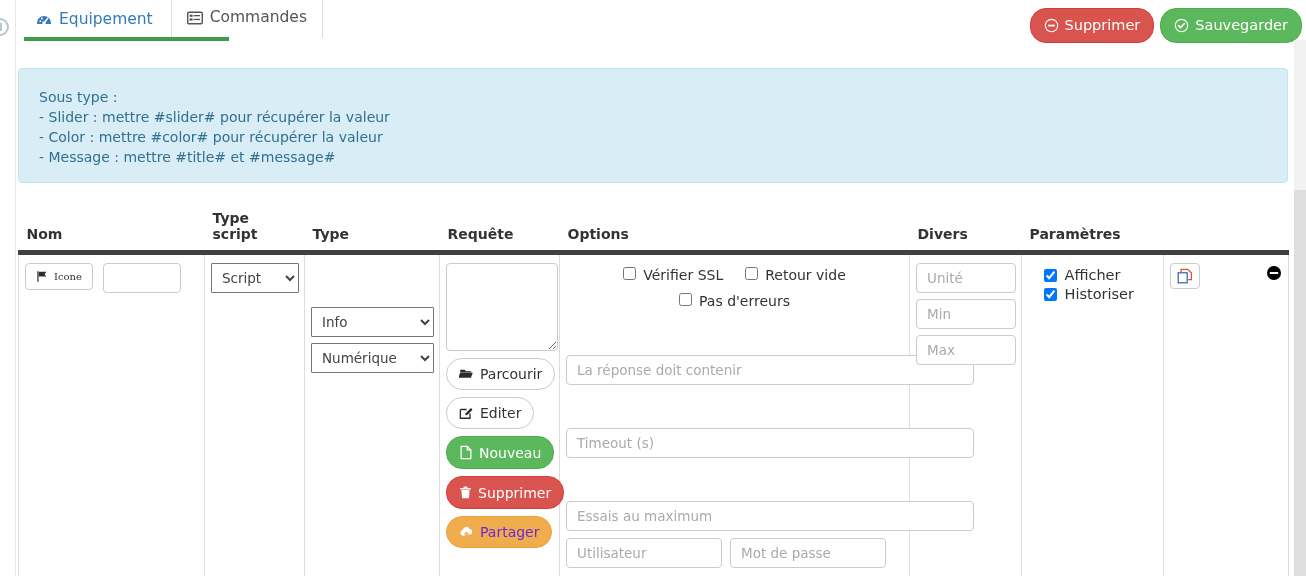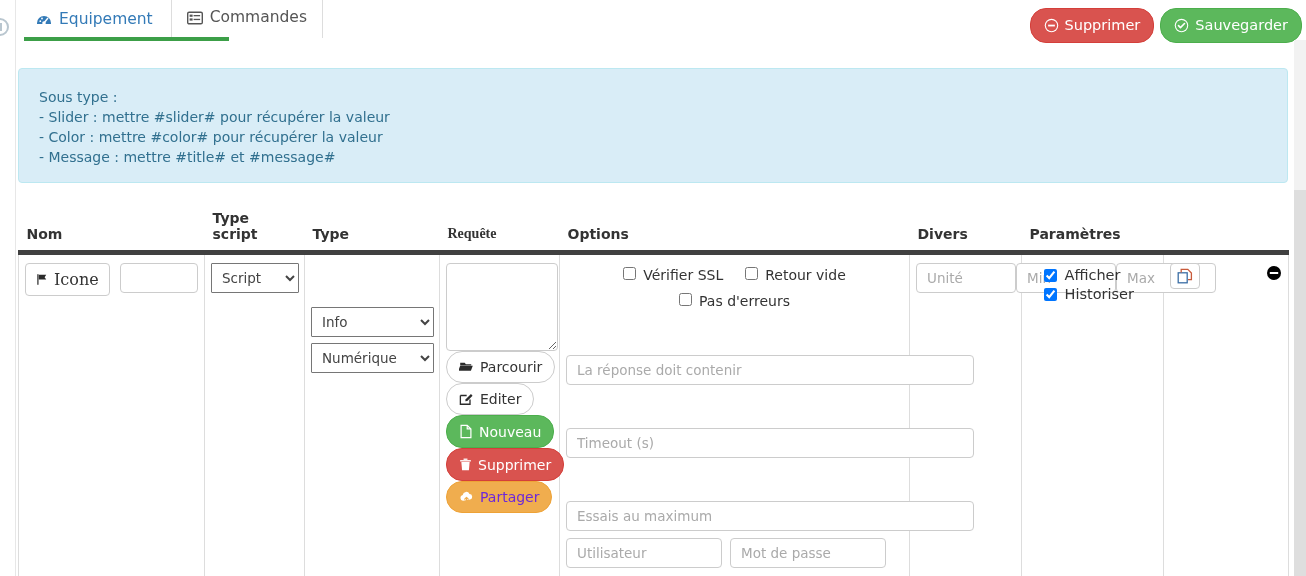--- a/index.html
+++ b/index.html
@@ -149,21 +149,21 @@
     border: 1px solid #dddddd;
     border-top: none;
     vertical-align: top;
     padding: 8px 6px;
     height: 305px;
     background: #ffffff;
   }
   table.cmd th.c-nom  { width: 186px; }
   table.cmd th.c-ts   { width: 100px; }
   table.cmd th.c-type { width: 135px; margin-left: 20px; }
-  table.cmd th.c-req  { width: 120px; font-family: Liberation Serif, serif; }
+  table.cmd th.c-req  { width: 120px; }
   table.cmd th.c-opt  { width: 350px; }
   table.cmd th.c-div  { width: 112px; }
   table.cmd th.c-par  { width: 142px; }
   table.cmd th.c-act  { width: 125px; }
 
   
   .inp {
     display: block;
     border: 1px solid #cccccc;
     border-radius: 4px;
@@ -189,28 +189,28 @@
     width: 13px; height: 13px;
     margin: 0;
     vertical-align: -2px;
   }
 
   .nom-cell { display: flex; gap: 10px; align-items: flex-start; }
   .icone-btn {
     display: inline-flex; align-items: center; gap: 5px;
     border: 1px solid #cccccc; background: #ffffff;
     border-radius: 4px; padding: 6px 10px;
-    font-size: 16px; color: #333333; cursor: pointer;
+    font-size: 10px; color: #333333; cursor: pointer;
     font-family: "DejaVu Serif", serif;
   }
   .nom-input { width: 78px; }
 
   .type-stack { display: flex; flex-direction: column; gap: 6px; }
 
-  .req-stack { display: flex; flex-direction: column; align-items: flex-start; }
+  .req-stack { display: flex; flex-direction: column; gap: 7px; align-items: flex-start; }
   textarea.req-ta {
     width: 112px; height: 88px;
     border: 1px solid #cccccc;
     border-radius: 4px;
     background: #ffffff;
     resize: both;
     font-family: inherit;
     font-size: 13px;
     padding: 6px;
     outline: none;
@@ -227,21 +227,21 @@
     color: #333333;
     padding: 2px 0 8px 0;
     line-height: 20px;
   }
   .opt-checks label { display: inline-flex; align-items: baseline; gap: 7px; cursor: pointer; }
   .opt-inputs { display: flex; flex-direction: column; gap: 7px; }
   .opt-row { display: flex; gap: 8px; }
   .w-full { width: 408px; margin-top: 36px; }
   .w-half { width: 156px; }
 
-  .div-stack { display: flex; flex-direction: row; }
+  .div-stack { display: flex; flex-direction: column; gap: 6px; }
   .div-stack .inp { width: 100px; }
 
   .par-checks {
     display: flex; flex-direction: column; gap: 3px;
     align-items: center;
     font-size: 14.5px;
     color: #333333;
     padding-top: 4px;
   }
   .par-checks label { display: inline-flex; align-items: center; gap: 8px; cursor: pointer; width: 98px; }

